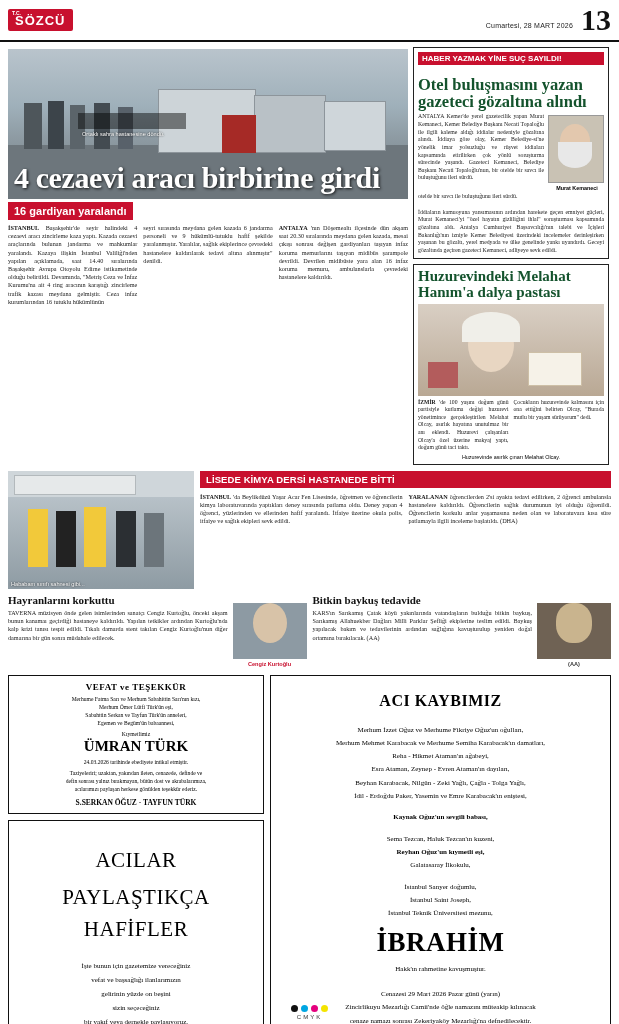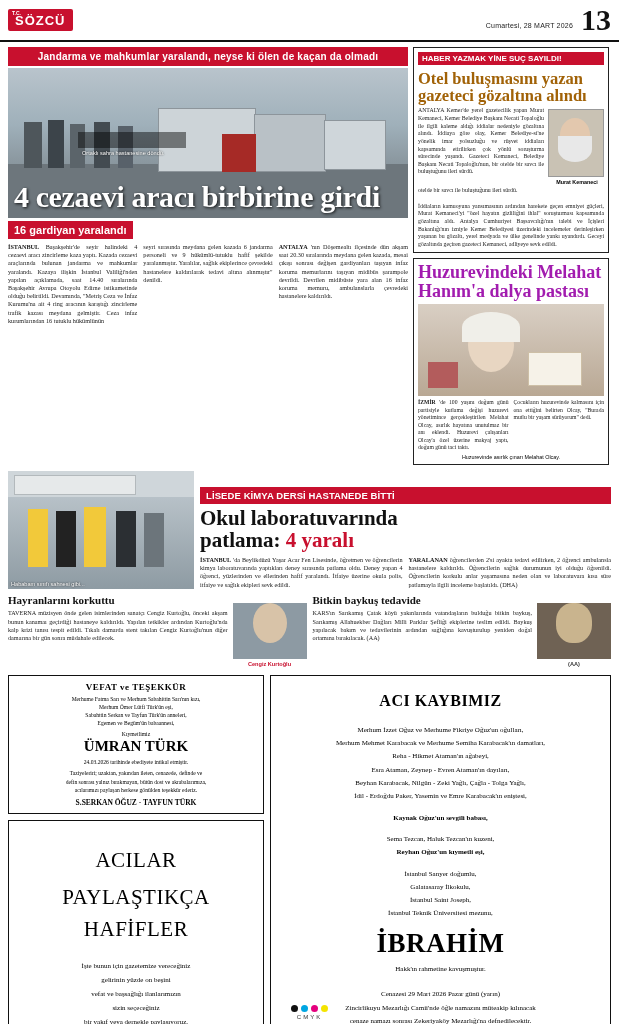--- a/index.html
+++ b/index.html
@@ -35,43 +35,43 @@
   .mp-red{position:absolute;background:#b02a2a;}
   .mainhead{font-size:30px;font-weight:bold;color:#fff;position:absolute;left:6px;bottom:4px;text-shadow:1px 1px 3px rgba(0,0,0,.85);font-family:"Liberation Serif",serif;letter-spacing:-0.4px;}
   .sub-red{background:#c8102e;color:#fff;font-family:"Liberation Sans",sans-serif;font-weight:bold;font-size:11px;padding:3px 6px;display:inline-block;margin-top:3px;}
 
   .three-col{display:flex;gap:6px;margin-top:4px;}
   .three-col .c{width:33%;}
 
   
   .rbox{border:1px solid #222;padding:4px;}
   .rkicker{background:#c8102e;color:#fff;font-family:"Liberation Sans",sans-serif;font-weight:bold;font-size:8px;padding:2px 4px;display:block;}
-  .rhead{font-family:"Liberation Serif",serif;font-weight:bold;font-size:16.5px;line-height:1.04;margin-top:5px;color:#a16207;}
+  .rhead{font-family:"Liberation Serif",serif;font-weight:bold;font-size:16.5px;line-height:1.04;margin-top:11px;color:#14532d;}
   .portrait{width:54px;height:66px;background:#c9c2b4;float:right;margin:2px 0 2px 4px;border:1px solid #999;position:relative;}
   .portrait .face{position:absolute;left:11px;top:8px;width:30px;height:34px;border-radius:50% 50% 45% 45%;background:#e3c8ae;}
   .portrait .beard{position:absolute;left:9px;top:26px;width:34px;height:26px;border-radius:0 0 50% 50%;background:#e8e8e8;}
   .pcap{font-family:"Liberation Sans",sans-serif;font-size:5.4px;text-align:center;font-weight:bold;clear:both;}
 
   
-  .strip{margin:6px 8px 0 8px;display:flex;gap:6px;align-items:flex-end;}
+  .strip{margin:6px 8px 0 8px;display:flex;gap:6px;}
   .strip-photo{width:186px;height:118px;background:linear-gradient(180deg,#c3ccd2,#8e9ba3);position:relative;}
   .strip-right{flex:1;}
   .bighead2{font-family:"Liberation Serif",serif;font-weight:bold;font-size:21px;line-height:1.02;color:#111;}
   .bighead2 .red{color:#c8102e;}
 
   
   .smallrow{margin:6px 8px 0 8px;display:flex;gap:6px;}
   .sm{width:50%;display:flex;gap:5px;}
   .sm-photo{width:74px;height:56px;background:#8d9aa3;}
   .sm-head{font-family:"Liberation Serif",serif;font-weight:bold;font-size:11px;color:#111;line-height:1.05;}
   .byline{font-family:"Liberation Sans",sans-serif;font-size:5.6px;text-align:center;font-weight:bold;margin-top:2px;color:#c8102e;}
 
   
   .rbox2{border:1px solid #222;padding:4px;margin-top:5px;}
-  .rhead2{font-family:"Liberation Serif",serif;font-weight:bold;font-size:18px;line-height:1.05;color:#a21caf;}
+  .rhead2{font-family:"Liberation Serif",serif;font-weight:bold;font-size:15px;line-height:1.05;color:#14532d;}
   .eld-photo{height:92px;background:linear-gradient(180deg,#d9cfc4,#b9a894);margin-top:3px;position:relative;}
 
   
   .obits{display:flex;gap:6px;margin:8px 8px 0 8px;}
   .obit-left{width:256px;}
   .obit-right{flex:1;border:1px solid #111;padding:10px 8px;text-align:center;}
   .ob-box{border:1px solid #111;padding:6px 18px;text-align:center;}
   .ob-title{font-family:"Liberation Serif",serif;font-weight:bold;font-size:9px;letter-spacing:0.5px;}
   .ob-small{font-size:5.6px;line-height:1.45;margin-top:3px;font-family:"Liberation Serif",serif;}
   .ob-name{font-family:"Liberation Serif",serif;font-weight:bold;font-size:15px;margin:0 0 2px 0;}
@@ -99,21 +99,20 @@
     </div>
     <div class="mast-right">
       <div class="mast-date">Cumartesi, 28 MART 2026</div>
       <div class="mast-page">13</div>
     </div>
   </div>
 
   <div class="topwrap">
 
     <div class="leftcol col">
-      <div class="banner">Jandarma ve mahkumlar yaralandı, neyse ki ölen de kaçan da olmadı</div>
 
       <div class="mainphoto">
         <div class="mp-dark" style="left:0;top:96px;width:400px;height:54px;background:#6d767c;"></div>
         <div class="mp-truck" style="left:150px;top:40px;width:96px;height:62px;background:#cdd4d8;"></div>
         <div class="mp-truck" style="left:246px;top:46px;width:70px;height:56px;background:#b9c1c6;"></div>
         <div class="mp-truck" style="left:316px;top:52px;width:60px;height:48px;background:#cfd6da;"></div>
         <div class="mp-red" style="left:214px;top:66px;width:34px;height:38px;background:#a62a26;"></div>
         <div class="mp-dark" style="left:16px;top:54px;width:18px;height:46px;background:#4e565b;"></div>
         <div class="mp-dark" style="left:40px;top:52px;width:16px;height:48px;background:#3c444a;"></div>
         <div class="mp-dark" style="left:62px;top:56px;width:15px;height:44px;background:#5b646a;"></div>
@@ -190,25 +189,20 @@
       <div style="position:absolute;left:6px;top:4px;width:120px;height:18px;background:#e6e9ea;border:1px solid #b3b9bc;"></div>
       <div style="position:absolute;left:20px;top:38px;width:20px;height:58px;background:#f2c93a;"></div>
       <div style="position:absolute;left:48px;top:40px;width:20px;height:56px;background:#222;"></div>
       <div style="position:absolute;left:76px;top:36px;width:22px;height:60px;background:#f2c93a;"></div>
       <div style="position:absolute;left:108px;top:40px;width:20px;height:56px;background:#2b2f33;"></div>
       <div style="position:absolute;left:136px;top:42px;width:20px;height:54px;background:#6c757b;"></div>
       <div class="cap">Hababam sınıfı sahnesi gibi...</div>
     </div>
     <div class="strip-right">
       <span class="kicker">LİSEDE KİMYA DERSİ HASTANEDE BİTTİ</span>
-      <div class="bighead2" style="margin-top:4px;">
-        <span>Okul laboratuvarında</span><br>
-        <span>patlama:</span>
-        <span class="red">4 yaralı</span>
-      </div>
       <div style="display:flex;gap:6px;margin-top:5px;">
         <div style="width:50%;">
           <div class="bodytext"><b>İSTANBUL</b>
             <span>'da Beylikdüzü Yaşar Acar Fen Lisesinde, öğretmen ve öğrencilerin kimya laboratuvarında yaptıkları deney sırasında patlama oldu. Deney yapan 4 öğrenci, yüzlerinden ve ellerinden hafif yaralandı. İtfaiye üzerine okula polis, itfaiye ve sağlık ekipleri sevk edildi.</span></div>
         </div>
         <div style="width:50%;">
           <div class="bodytext"><b>YARALANAN</b>
             <span>öğrencilerden 2'si ayakta tedavi edilirken, 2 öğrenci ambulansla hastanelere kaldırıldı. Öğrencilerin sağlık durumunun iyi olduğu öğrenildi. Öğrencilerin korkulu anlar yaşamasına neden olan ve laboratuvara kısa süre patlamayla ilgili inceleme başlatıldı. (DHA)</span></div>
         </div>
       </div>
@@ -258,41 +252,41 @@
 defin sonrası yalnız bırakmayan, bütün dost ve akrabalarımıza,
 acılarımızı paylaşan herkese gönülden teşekkür ederiz.</div>
         <div class="ob-sign">S.SERKAN ÖĞUZ - TAYFUN TÜRK</div>
       </div>
 
       <div class="ob-box" style="margin-top:6px;padding:14px 8px 10px 8px;">
         <div class="ob-slogan">ACILAR</div>
         <div class="ob-slogan" style="margin:0;">PAYLAŞTIKÇA</div>
         <div class="ob-slogan" style="margin:0 0 14px 0;">HAFİFLER</div>
         <div class="ob-para">İşte bunun için gazetemize  vereceğiniz</div>
+        <div class="ob-para">vefat ve başsağlığı ilanlarımızın</div>
         <div class="ob-para">gelirinin yüzde on beşini</div>
-        <div class="ob-para">vefat ve başsağlığı ilanlarımızın</div>
         <div class="ob-para">sizin seçeceğiniz</div>
         <div class="ob-para">bir vakıf veya dernekle paylaşıyoruz.</div>
 
       </div>
     </div>
 
     <div class="obit-right">
       <div style="font-family:'Liberation Serif',serif;font-weight:bold;font-size:16px;letter-spacing:0.5px;margin:6px 0 14px 0;">ACI KAYBIMIZ</div>
       <div class="or-line">Merhum İzzet Oğuz ve Merhume Fikriye Oğuz'un oğulları,</div>
       <div class="or-line">Merhum Mehmet Karabacak ve Merhume Semiha Karabacak'ın damatları,</div>
       <div class="or-line">Reha - Hikmet Ataman'ın ağabeyi,</div>
       <div class="or-line">Esra Ataman, Zeynep - Evren Ataman'ın dayıları,</div>
       <div class="or-line">Beyhan Karabacak, Nilgün - Zeki Yağlı, Çağla - Tolga Yağlı,</div>
       <div class="or-line">İdil - Erdoğdu Paker, Yasemin ve Emre Karabacak'ın eniştesi,</div>
       <div class="or-line" style="font-weight:bold;margin-top:8px;">Kaynak Oğuz'un sevgili babası,</div>
       <div class="or-line" style="margin-top:8px;">Sema Tezcan, Haluk Tezcan'ın kuzeni,</div>
       <div class="or-line" style="font-weight:bold;">Reyhan Oğuz'un kıymetli eşi,</div>
+      <div class="or-line">Galatasaray İlkokulu,</div>
       <div class="or-line" style="margin-top:8px;">İstanbul Sanyer doğumlu,</div>
-      <div class="or-line">Galatasaray İlkokulu,</div>
       <div class="or-line">İstanbul Saint Joseph,</div>
       <div class="or-line">İstanbul Teknik Üniversitesi mezunu,</div>
       <div class="or-big">İBRAHİM</div>
       <div class="or-line" style="margin-top:6px;font-family:Liberation Serif, serif;">Hakk'ın rahmetine kavuşmuştur.</div>
       <div class="or-line" style="white-space:pre-line;margin-top:12px;">Cenazesi 29 Mart 2026 Pazar günü (yarın)
 Zincirlikuyu Mezarlığı Camii'nde öğle namazını müteakip kılınacak
 cenaze namazı sonrası Zekeriyaköy Mezarlığı'na defnedilecektir.</div>
 
     </div>
   </div>

